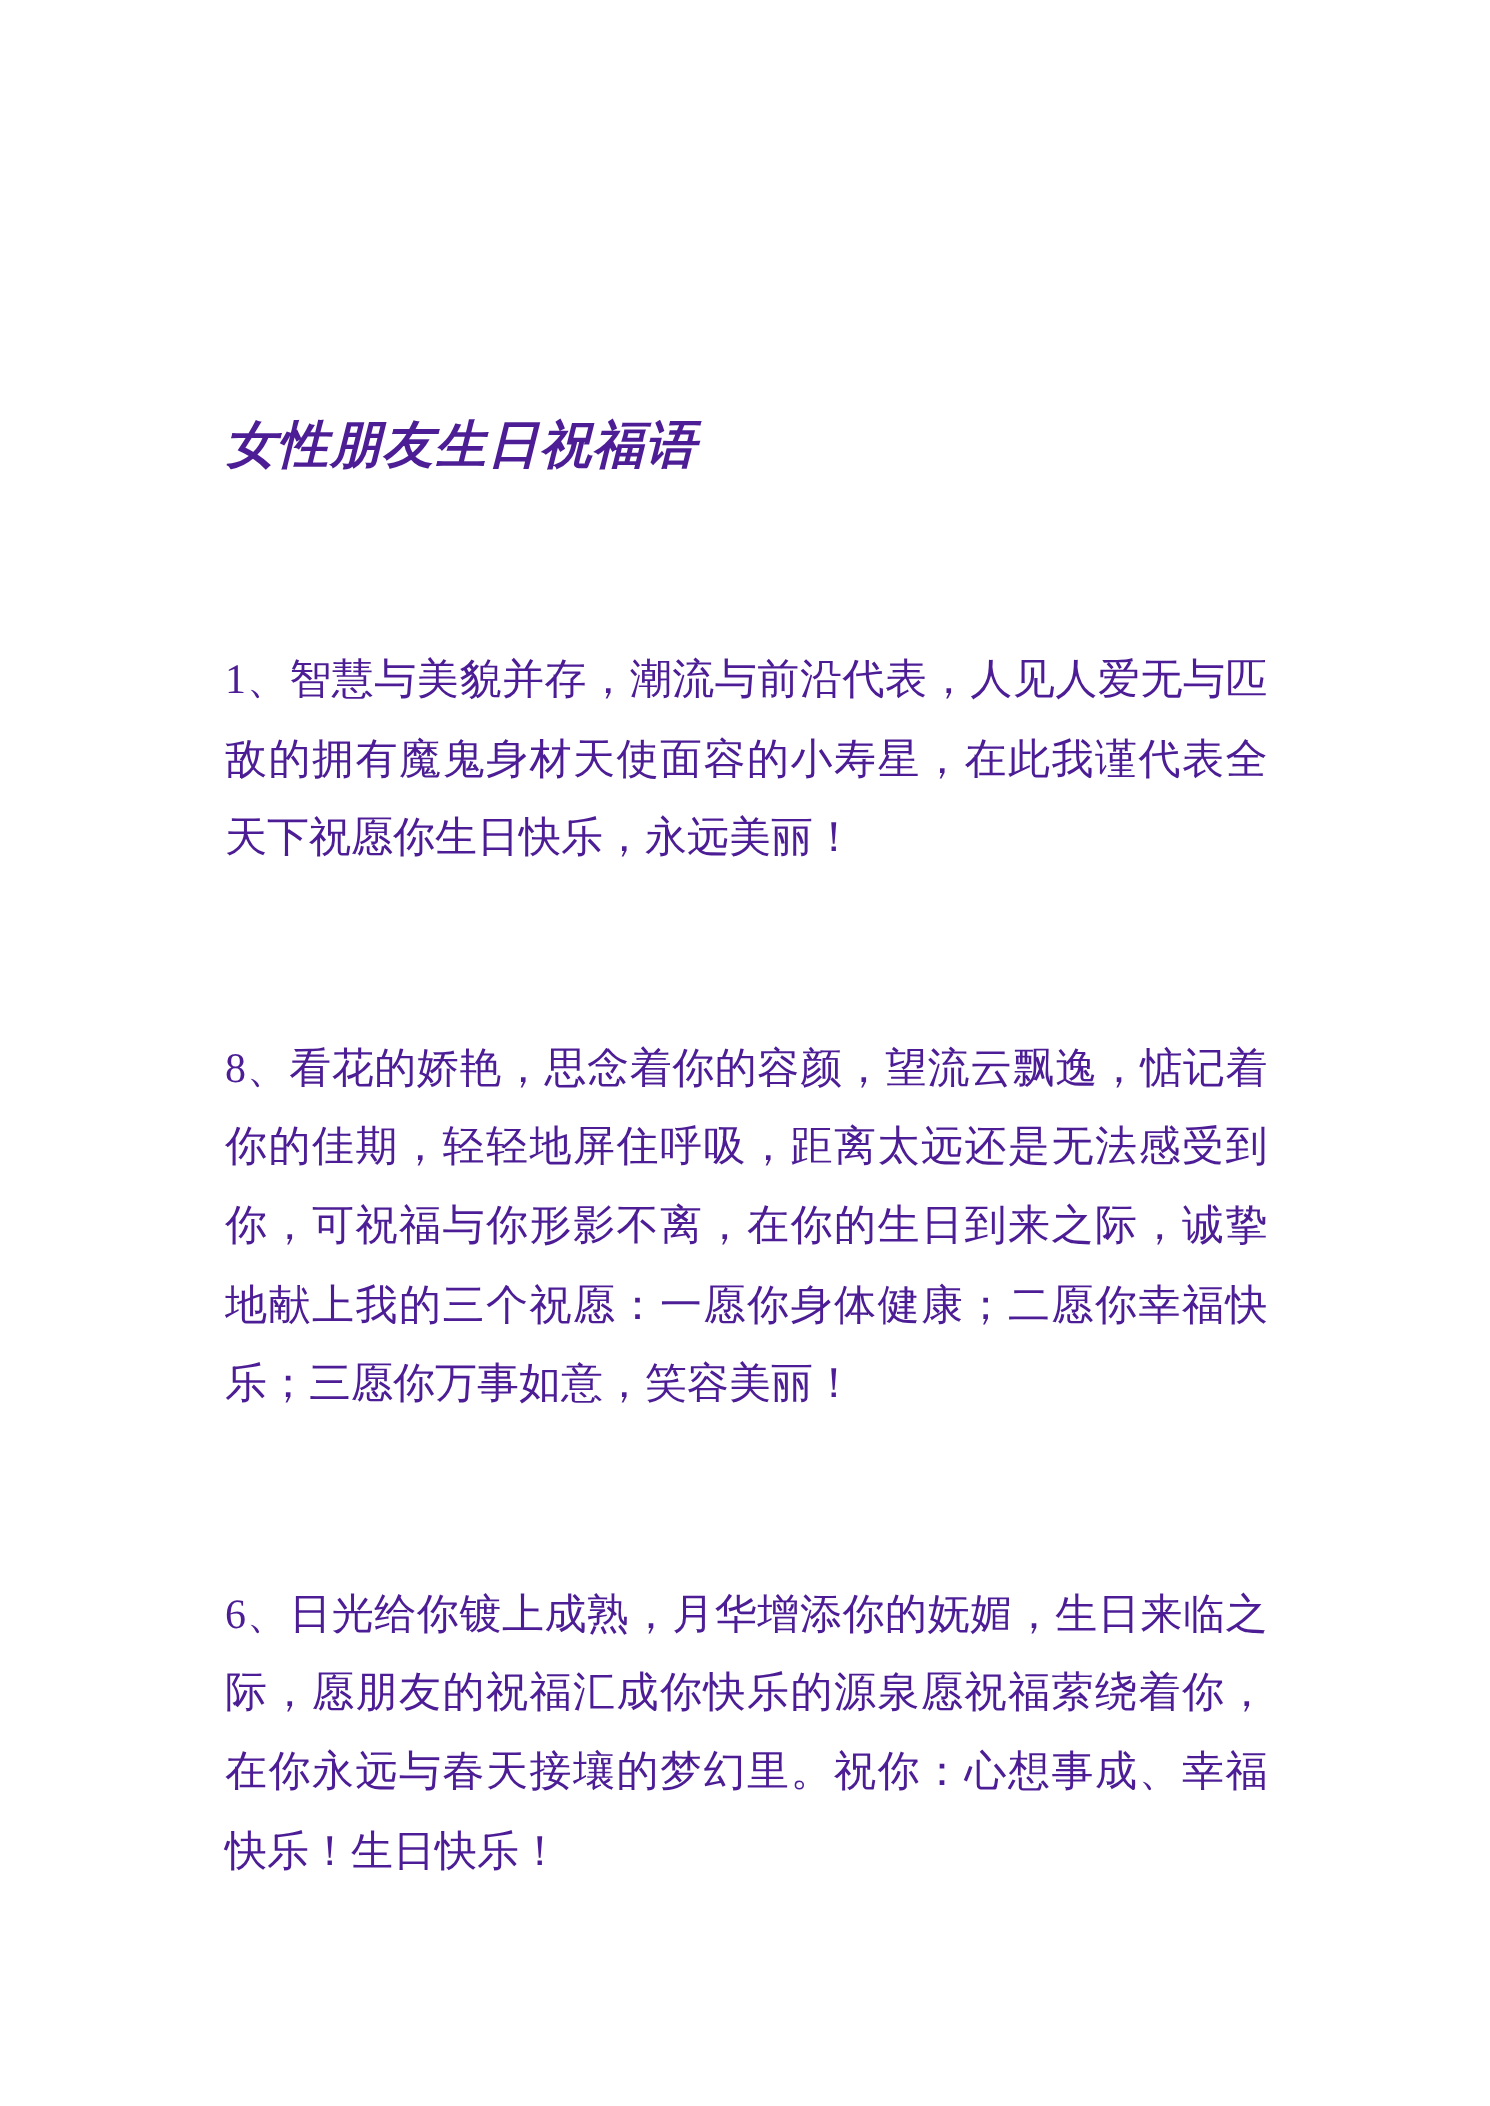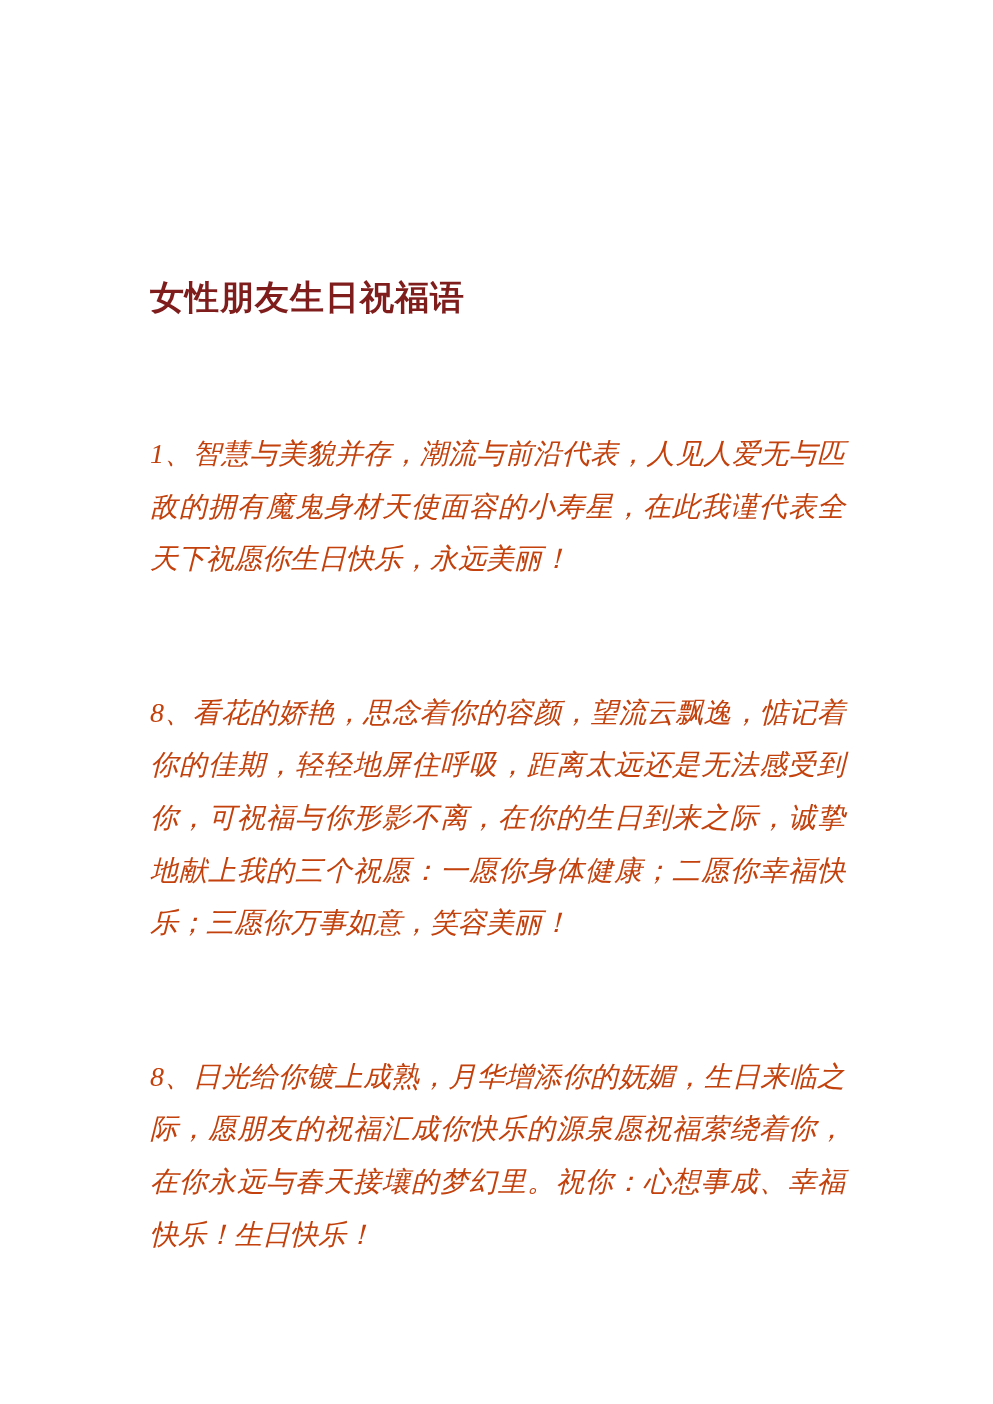--- a/index.html
+++ b/index.html
@@ -17,41 +17,41 @@
   }
   .content {
     padding: 278px 148px 0 150px;
   }
   .doc-title {
     font-family: "Liberation Serif", "DejaVu Serif", serif;
     font-weight: bold;
     font-size: 34px;
     line-height: 40px;
     margin: 0 0 110px 0;
-    color: #7f1d1d;
+    color: #4c1d95;
     letter-spacing: 1px;
+    font-style: italic;
   }
   .doc-paragraph {
     font-family: "Liberation Serif", "DejaVu Serif", serif;
     font-weight: normal;
     font-size: 28px;
     line-height: 52.6px;
     margin: 0 0 101px 0;
     text-align: justify;
     text-justify: inter-ideograph;
-    color: #c2410c;
-    font-style: italic;
+    color: #4c1d95;
   }
   .doc-paragraph:last-child {
     margin-bottom: 0;
   }
 </style>
 </head>
 <body>
 
 <div class="page">
   <div class="content">
     <h1 class="doc-title">女性朋友生日祝福语</h1>
     <p class="doc-paragraph">1、智慧与美貌并存，潮流与前沿代表，人见人爱无与匹敌的拥有魔鬼身材天使面容的小寿星，在此我谨代表全天下祝愿你生日快乐，永远美丽！</p>
     <p class="doc-paragraph">8、看花的娇艳，思念着你的容颜，望流云飘逸，惦记着你的佳期，轻轻地屏住呼吸，距离太远还是无法感受到你，可祝福与你形影不离，在你的生日到来之际，诚挚地献上我的三个祝愿：一愿你身体健康；二愿你幸福快乐；三愿你万事如意，笑容美丽！</p>
-    <p class="doc-paragraph">8、日光给你镀上成熟，月华增添你的妩媚，生日来临之际，愿朋友的祝福汇成你快乐的源泉愿祝福萦绕着你，在你永远与春天接壤的梦幻里。祝你：心想事成、幸福快乐！生日快乐！</p>
+    <p class="doc-paragraph">6、日光给你镀上成熟，月华增添你的妩媚，生日来临之际，愿朋友的祝福汇成你快乐的源泉愿祝福萦绕着你，在你永远与春天接壤的梦幻里。祝你：心想事成、幸福快乐！生日快乐！</p>
   </div>
 </div>
 
 </body></html>

